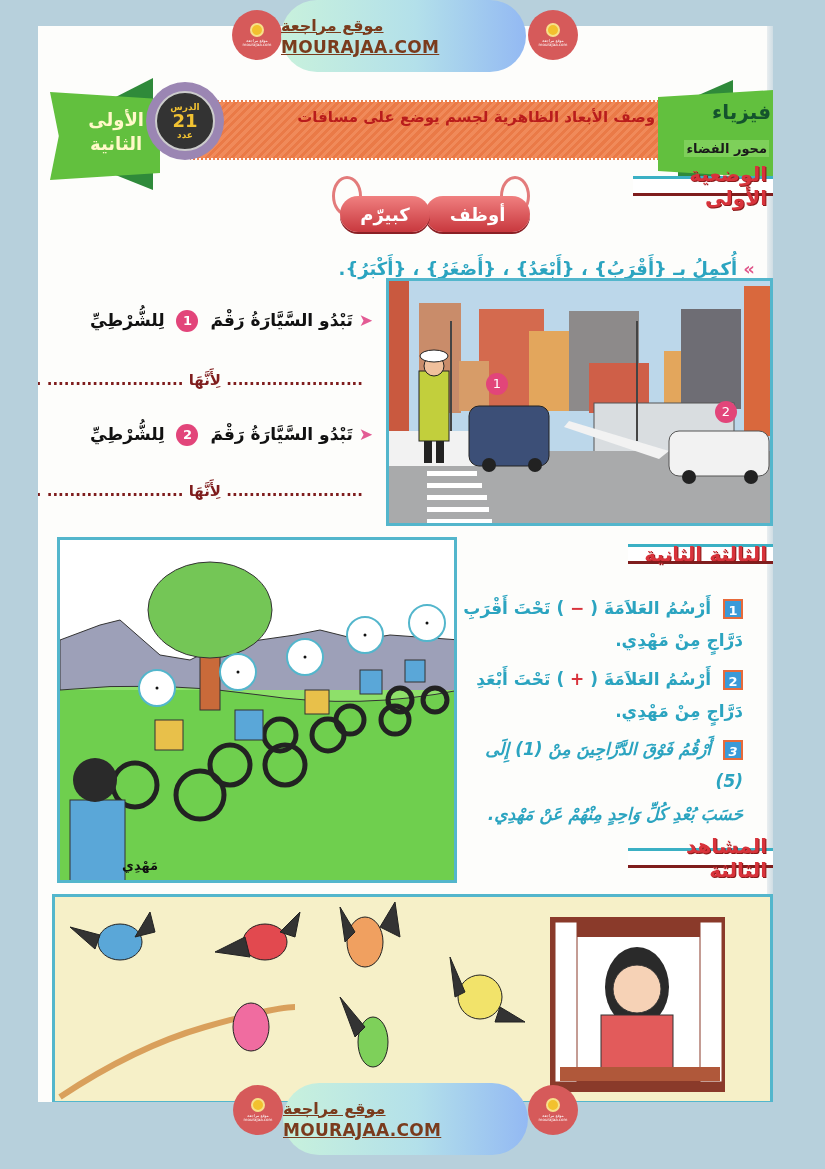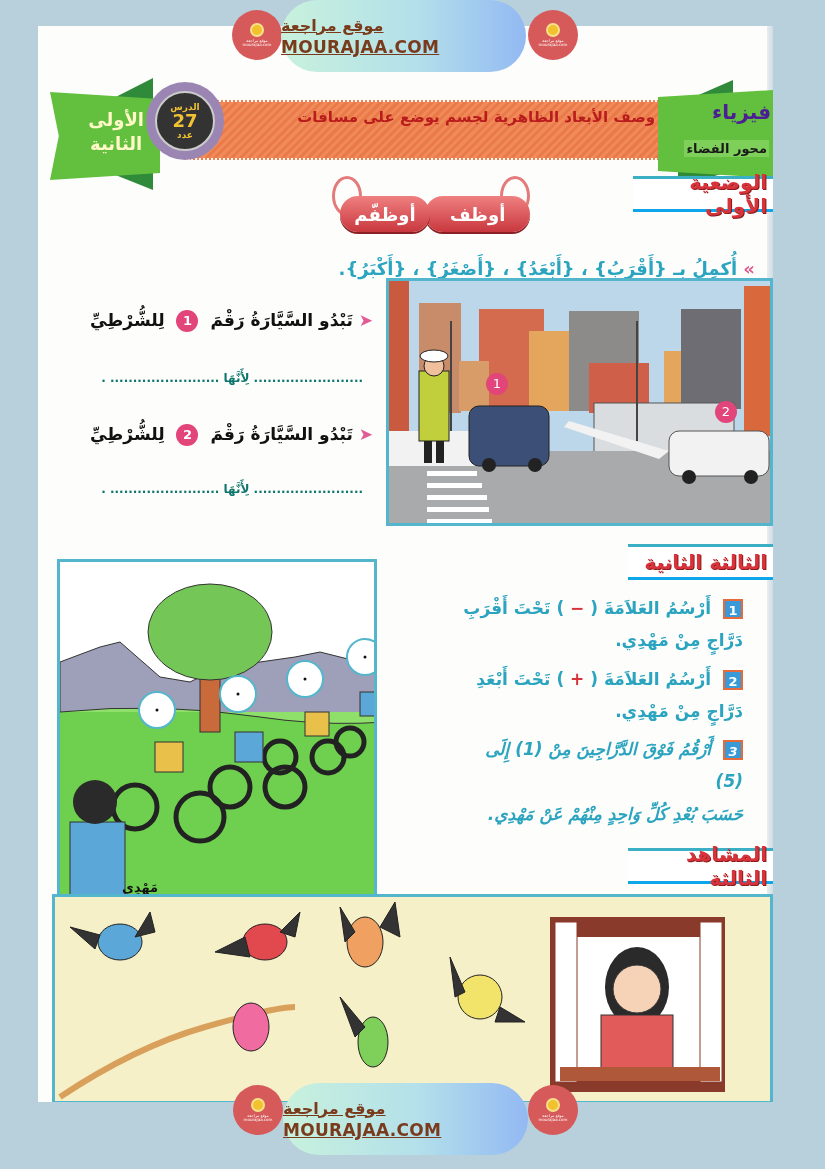--- a/index.html
+++ b/index.html
@@ -31,55 +31,55 @@
   .hdr-title .l2 { font-size: 13px; margin-top: 4px; }
   .ribbon-left { position:absolute; left: 12px; top: 14px; width: 110px; height: 88px; background: #62c03e;
                  clip-path: polygon(0 0, 100% 8%, 100% 92%, 0 100%, 8% 50%); }
   .ribbon-left-fold { position:absolute; left: 60px; top: 0; width: 55px; height: 28px; background: #2f8a3a; clip-path: polygon(0 100%, 100% 0, 100% 100%); }
   .ribbon-left-fold2 { position:absolute; left: 60px; top: 90px; width: 55px; height: 22px; background: #2f8a3a; clip-path: polygon(0 0, 100% 0, 100% 100%); }
   .ribbon-left .txt { position:absolute; right: 16px; top: 16px; color: #fff9c8; font-weight: bold; font-size: 18px; direction: rtl; text-align:center; line-height: 1.35; }
   .ribbon-right { position:absolute; right: 0; top: 12px; width: 115px; height: 88px; background: #62c03e;
                   clip-path: polygon(0 8%, 100% 0, 100% 100%, 0 92%); }
   .ribbon-right-fold { position:absolute; right: 40px; top: 2px; width: 55px; height: 24px; background: #2f8a3a; clip-path: polygon(0 100%, 100% 0, 100% 100%); }
   .ribbon-right-fold2 { position:absolute; right: 40px; top: 92px; width: 55px; height: 18px; background: #2f8a3a; clip-path: polygon(0 0, 100% 0, 0 100%); }
-  .ribbon-right .sub { position:absolute; right: 2px; top: 10px; color: #4c1d95; font-weight: bold; font-size: 20px; direction: rtl; }
+  .ribbon-right .sub { position:absolute; right: 2px; top: 10px; color: #14532d; font-weight: bold; font-size: 20px; direction: rtl; }
   .ribbon-right .axis { position:absolute; right: 4px; top: 50px; color: #1a1a1a; font-weight: bold; font-size: 13px; direction: rtl; background: #7ed05a; padding: 1px 2px; }
   .lesson-badge { position:absolute; left: 108px; top: 4px; width: 78px; height: 78px; border-radius: 50%; background: #9b86b3;
                   display:flex; align-items:center; justify-content:center; }
   .lesson-badge .inner { width: 60px; height: 60px; border-radius: 50%; background: #333; border: 2px solid #ccc;
                          display:flex; flex-direction:column; align-items:center; justify-content:center; color: #f1c232; font-weight: bold; }
   .lesson-badge .k { font-size: 9px; }
   .lesson-badge .n { font-size: 18px; line-height: 1; }
 
   
   .emp { position:absolute; left: 262px; top: 150px; width: 250px; height: 60px; }
   .emp .pill { position:absolute; top: 20px; height: 36px; border-radius: 18px; background: linear-gradient(180deg,#f08080,#c8383e);
                color:#fff; font-weight:bold; font-size: 18px; display:flex; align-items:center; justify-content:center; direction: rtl;
                box-shadow: 0 2px 0 #8a2025; }
   .emp .pill.a { left: 125px; width: 105px; }
   .emp .pill.b { left: 40px; width: 90px; }
   .emp .curl { position:absolute; top: 0; width: 30px; height: 40px; border: 3px solid #e37b7b; border-radius: 50%; }
 
   
-  .sit-hdr { position:absolute; right: 0; height: 36px; background: #fff; border-top: 3px solid #3bb0c4; border-bottom: 3px solid #0ea5e9;
+  .sit-hdr { position:absolute; right: 0; height: 20px; background: #fff; border-top: 3px solid #3bb0c4; border-bottom: 3px solid #7f1d1d;
              display:flex; align-items:center; justify-content:flex-end; padding-right: 6px; }
   .sit-hdr span { font-weight: bold; font-size: 20px; color: #d8333b; direction: rtl; text-shadow: 1px 1px 0 #8a1a1a; }
 
   .instr { position:absolute; right: 18px; top: 232px; direction: rtl; font-weight: bold; font-size: 18px; color: #2ba4c0; }
   .instr .arrow { color: #e0568a; }
 
   .q-line { position:absolute; right: 400px; direction: rtl; font-weight: bold; font-size: 17px; color: #111; white-space: nowrap; }
   .q-line .arr { color: #e35b94; }
   .num-badge { display:inline-block; width: 22px; height: 22px; border-radius: 50%; background: #e2457a; color: #fff; font-size: 13px; text-align:center; line-height: 22px; margin: 0 6px; vertical-align: middle; }
-  .blank-line { position:absolute; right: 410px; direction: rtl; font-weight: bold; font-size: 12px; color: #0f766e; white-space: nowrap; }
+  .blank-line { position:absolute; right: 410px; direction: rtl; font-weight: bold; font-size: 15px; color: #7f1d1d; white-space: nowrap; }
 
   
   .frame { position:absolute; border: 3px solid #53b6cc; overflow: hidden; }
   .street { left: 348px; top: 252px; width: 387px; height: 248px; background: #bcd7ea; }
-  .bikes { left: 19px; top: 533px; width: 320px; height: 346px; background: #fff; }
+  .bikes { left: 19px; top: 511px; width: 400px; height: 346px; background: #fff; }
   .birds { left: 14px; top: 868px; width: 721px; height: 210px; background: #f6f0c8; border-color: #53b6cc; }
 
   .steps { position:absolute; right: 30px; direction: rtl; font-weight: bold; font-size: 17px; color: #2ba4c0; line-height: 1.9; width: 290px; text-align: right; }
   .step-num { display:inline-block; width: 20px; height: 20px; background: #3a9ad8; color: #fff; font-size: 13px; text-align:center; line-height: 20px; margin-left: 6px; border: 2px solid #e76a3a; vertical-align: middle; }
   .red { color: #d8333b; }
 </style>
 </head>
 <body>
 
 <div class="wm-badge" style="left:232px; top:10px;">
@@ -104,40 +104,40 @@
     <div class="ribbon-left-fold2"></div>
     <div class="ribbon-left">
       <div class="txt">
         <div>الأولى</div>
         <div>الثانية</div>
       </div>
     </div>
     <div class="lesson-badge">
       <div class="inner">
         <div class="k">الدرس</div>
-        <div class="n">27</div>
+        <div class="n">21</div>
         <div class="k">عدد</div>
       </div>
     </div>
     <div class="hdr-title">
       <div class="l1">وصف الأبعاد الظاهرية لجسم يوضع على مسافات</div>
     </div>
     <div class="ribbon-right-fold"></div>
     <div class="ribbon-right-fold2"></div>
     <div class="ribbon-right">
       <div class="sub">فيزياء</div>
       <div class="axis">محور الفضاء</div>
     </div>
   </div>
 
   <div class="emp">
     <div class="curl" style="left:200px;"></div>
     <div class="curl" style="left:32px;"></div>
     <div class="pill a">أوظف</div>
-    <div class="pill b">أوظفّم</div>
+    <div class="pill b">كبيرّم</div>
   </div>
 
   <div class="sit-hdr" style="top:150px; width:140px;">
     <span>الوضعية الأولى</span>
   </div>
   <div class="instr">
     <span class="arrow">»</span>
     <span>أُكمِلُ بِـ {أَقْرَبُ} ، {أَبْعَدُ} ، {أَصْغَرُ} ، {أَكْبَرُ}.</span>
   </div>
 

